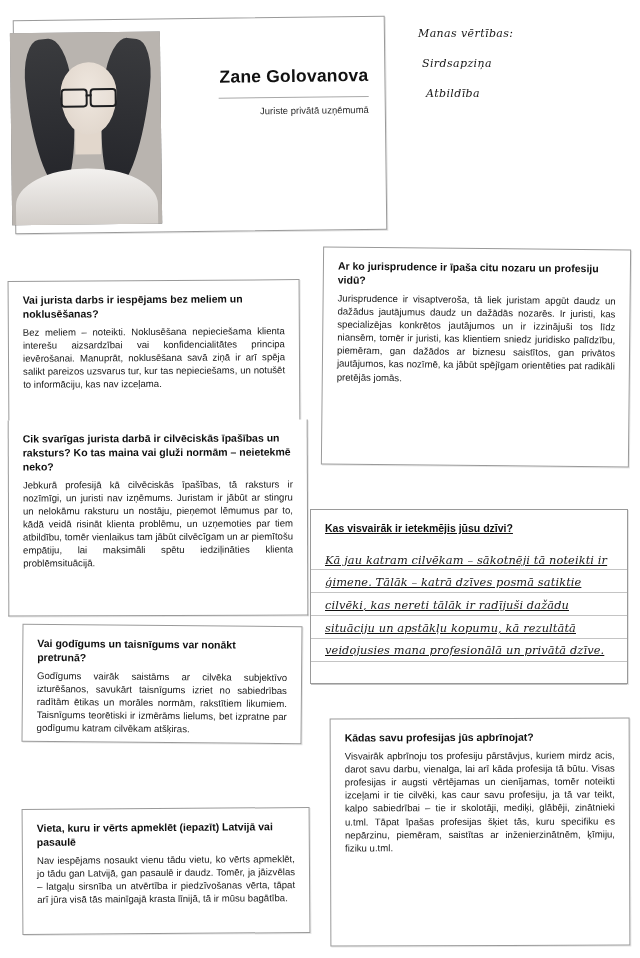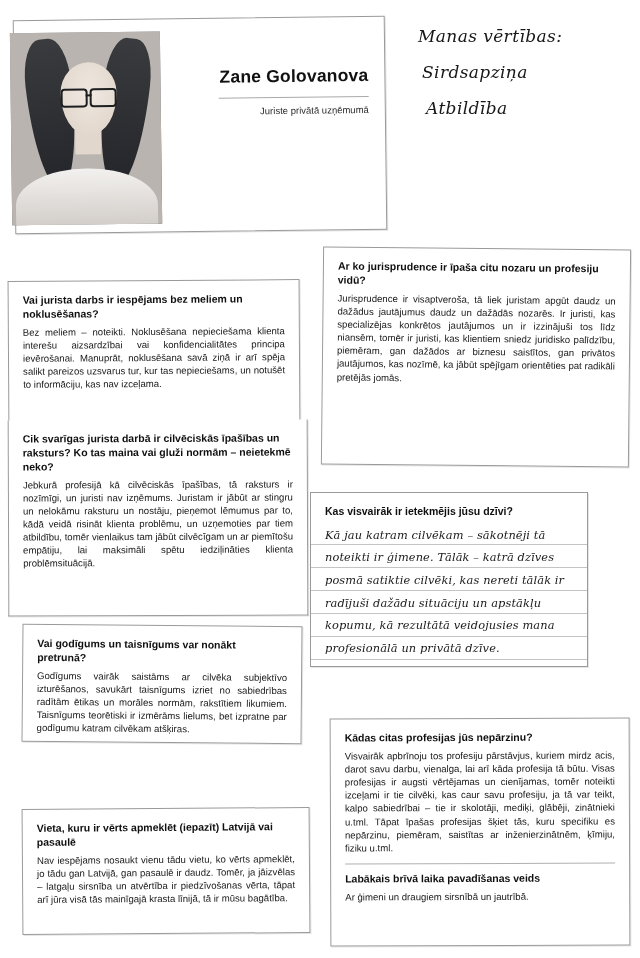--- a/index.html
+++ b/index.html
@@ -125,21 +125,21 @@
   .values {
     position: absolute;
     left: 418px;
     top: 28px;
     width: 206px;
     font-family: "DejaVu Serif", serif;
     font-style: italic;
     color: #171717;
   }
   .values div {
-    font-size: 17px;
+    font-size: 11px;
     line-height: 1;
     margin-bottom: 19px;
     letter-spacing: 0.4px;
   }
   .values div:first-child { margin-left: 0; }
   .values div:nth-child(2) { margin-left: 4px; }
   .values div:nth-child(3) { margin-left: 8px; }
   .values div:nth-child(4) { margin-left: 1px; }
 
   
@@ -187,31 +187,31 @@
   }
   #card-vieta {
     left: 22px; top: 808px; width: 288px; height: 126px;
     transform: rotate(-0.4deg);
   }
   #card-jurisprudence {
     left: 322px; top: 248px; width: 308px; height: 218px;
     transform: rotate(0.6deg);
   }
   #card-ietekme {
-    left: 310px; top: 492px; width: 278px; height: 175px;
+    left: 310px; top: 509px; width: 318px; height: 175px; text-decoration: underline;
   }
   #card-profesijas {
     left: 330px; top: 718px; width: 300px; height: 228px;
     transform: rotate(-0.2deg);
   }
 
   
   .ruled {
     position: relative;
-    margin-top: 4px;
+    margin-top: 12px;
     height: 120px;
   }
   .ruled .lines {
     position: absolute;
     left: -14px; right: -14px; top: 0; bottom: 0;
   }
   .ruled .lines i {
     position: absolute;
     left: 0; right: 0;
     height: 1px;
@@ -299,22 +299,17 @@
           <i style="top:67px"></i>
         <i style="top:90px"></i>
           <i style="top:113px"></i>
           <i style="top:136px"></i>
       </div>
       <div class="hand">Kā jau katram cilvēkam – sākotnēji tā noteikti ir ģimene. Tālāk – katrā dzīves posmā satiktie cilvēki, kas nereti tālāk ir radījuši dažādu situāciju un apstākļu kopumu, kā rezultātā veidojusies mana profesionālā un privātā dzīve.</div>
     </div>
   </div>
 
   <div class="card" id="card-profesijas">
-    <h3>Kādas citas profesijas jūs nepārzinu?</h3>
+    <h3>Kādas savu profesijas jūs apbrīnojat?</h3>
     <p>Visvairāk apbrīnoju tos profesiju pārstāvjus, kuriem mirdz acis, darot savu darbu, vienalga, lai arī kāda profesija tā būtu. Visas profesijas ir augsti vērtējamas un cienījamas, tomēr noteikti izceļami ir tie cilvēki, kas caur savu profesiju, ja tā var teikt, kalpo sabiedrībai – tie ir skolotāji, mediķi, glābēji, zinātnieki u.tml. Tāpat īpašas profesijas šķiet tās, kuru specifiku es nepārzinu, piemēram, saistītas ar inženierzinātnēm, ķīmiju, fiziku u.tml.</p>
-    <div class="subnote">
-      <div class="divider"></div>
-      <h3>Labākais brīvā laika pavadīšanas veids</h3>
-      <p>Ar ģimeni un draugiem sirsnībā un jautrībā.</p>
-    </div>
   </div>
 
 </div>
 
 </body></html>

